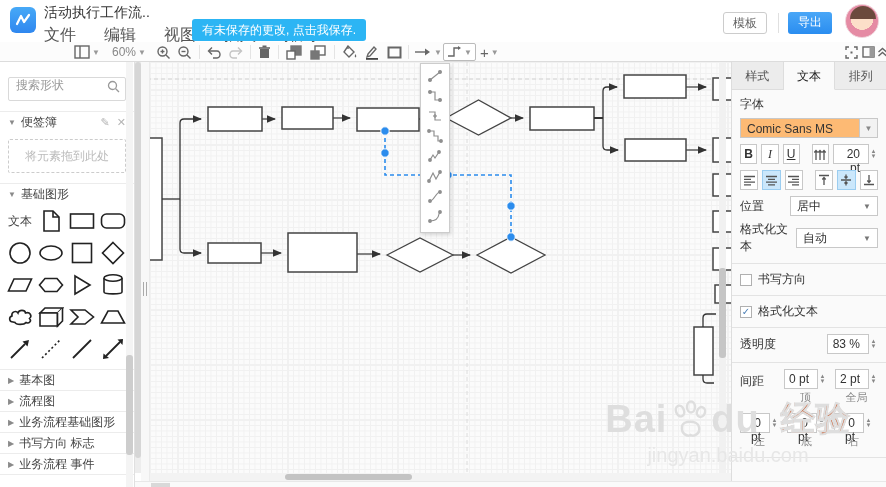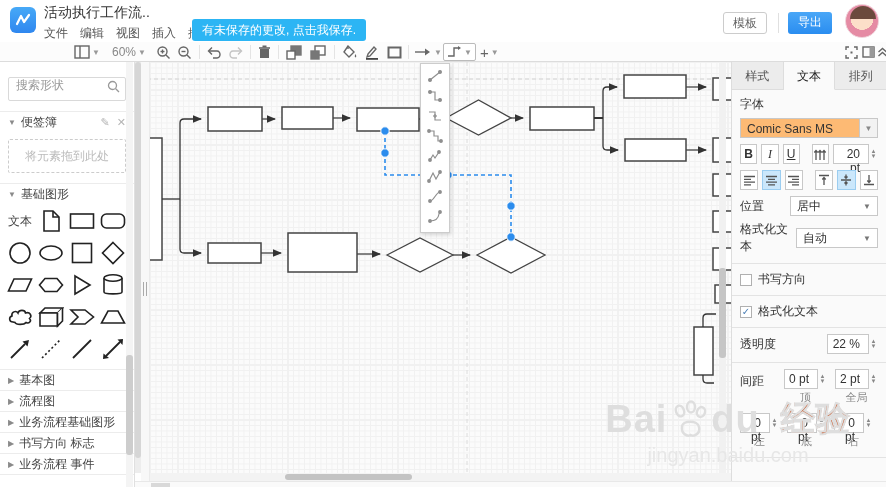--- a/index.html
+++ b/index.html
@@ -4,21 +4,21 @@
 <style>
   * { margin:0; padding:0; box-sizing:border-box; }
   html,body { width:886px; height:487px; overflow:hidden; font-family:"Liberation Sans","DejaVu Sans",sans-serif; background:#fff; }
   svg { display:block; }
 
   
   #topbar { position:absolute; left:0; top:0; width:712px; height:42px; background:#fff; z-index:30; }
   #logo { position:absolute; left:10px; top:7px; width:26px; height:26px; border-radius:6px;
           background:linear-gradient(180deg,#47a9f7,#2f87ef); display:flex; align-items:center; justify-content:center; }
   #doc-title { position:absolute; left:44px; top:4px; font-size:14px; color:#333; }
-  #menubar { position:absolute; left:44px; top:25px; display:flex; gap:12px; font-size:12px; color:#555;font-family:Liberation Mono, monospace; }
+  #menubar { position:absolute; left:44px; top:25px; display:flex; gap:28px; font-size:16px; color:#555;font-family:Liberation Mono, monospace; }
   .menu-item { cursor:pointer; }
   #save-banner { position:absolute; left:192px; top:19px; height:22px; line-height:22px; padding:0 10px;
                  background:#2cb5f4; color:#fff; font-size:12px; border-radius:3px; }
   .top-btn { position:absolute; top:12px; height:22px; line-height:20px; font-size:12px; border-radius:3px;
              text-align:center; cursor:pointer; }
   #vip-btn { left:632px; width:82px; background:linear-gradient(180deg,#55aaf8,#2f8df1); color:#fff;
              display:flex; align-items:center; justify-content:center; gap:5px; }
   #tpl-btn { left:723px; width:44px; background:#fff; border:1px solid #ccc; color:#666; }
   #topbar-divider { position:absolute; left:778px; top:13px; width:1px; height:20px; background:#e0e0e0; }
   #export-btn { left:788px; width:44px; background:linear-gradient(180deg,#4aa7f7,#2a8df0); color:#fff; }
@@ -678,21 +678,21 @@
     <span>书写方向</span>
   </div>
   <div class="chk-row">
     <span class="chk">✓</span>
     <span>格式化文本</span>
   </div>
 
   <div class="p-section" style="display:flex;align-items:center">
     <span class="p-label" style="margin:0">透明度</span>
     <div class="spin" style="margin-left:auto">
-      <span class="val" style="width:42px">22 %</span>
+      <span class="val" style="width:42px">83 %</span>
       <span class="arrows">▲<br>▼</span>
     </div>
   </div>
 
   <div class="p-section">
     <div style="display:flex;align-items:flex-start">
       <span class="p-label" style="margin-top:4px">间距</span>
       <div style="margin-left:auto;display:flex;gap:8px">
         <div class="sp-col">
           <div class="spin">

